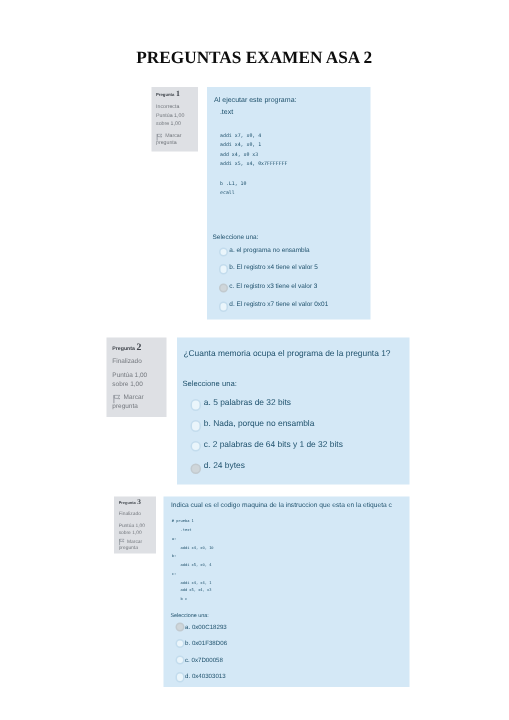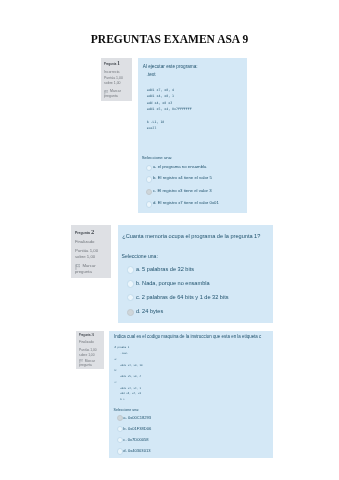--- a/index.html
+++ b/index.html
@@ -31,21 +31,21 @@
   .radio{border-radius:50%;background:#eaf5fb;border:0.5px solid #c3dced;flex:none;
          width:4.6px;height:4.6px;margin-right:0.6px;margin-left:4.0px;position:relative;top:-0.35px;}
   .radio.sel{background:#cfd6da;border-color:#c2cacf;}
   .opt{display:flex;align-items:flex-start;line-height:4.4px;font-size:4.3px;}
   .olabel{white-space:nowrap;}
   .selbl{font-size:4.3px;}
 </style>
 </head>
 <body>
 
-<div class="page-title">PREGUNTAS EXAMEN ASA 9</div>
+<div class="page-title">PREGUNTAS EXAMEN ASA 2</div>
 
 <div class="qblock" style="left:101px;top:58px;width:146px;height:152px;">
   <div class="qinfo" style="width:31.4px;height:43.4px;">
     <div class="qnum"><span>Pregunta</span><b>1</b></div>
     <div class="state">Incorrecta</div>
     <div class="grade">
       <div>Puntúa 1,00</div>
       <div>sobre 1,00</div>
     </div>
     <div class="flagrow">

